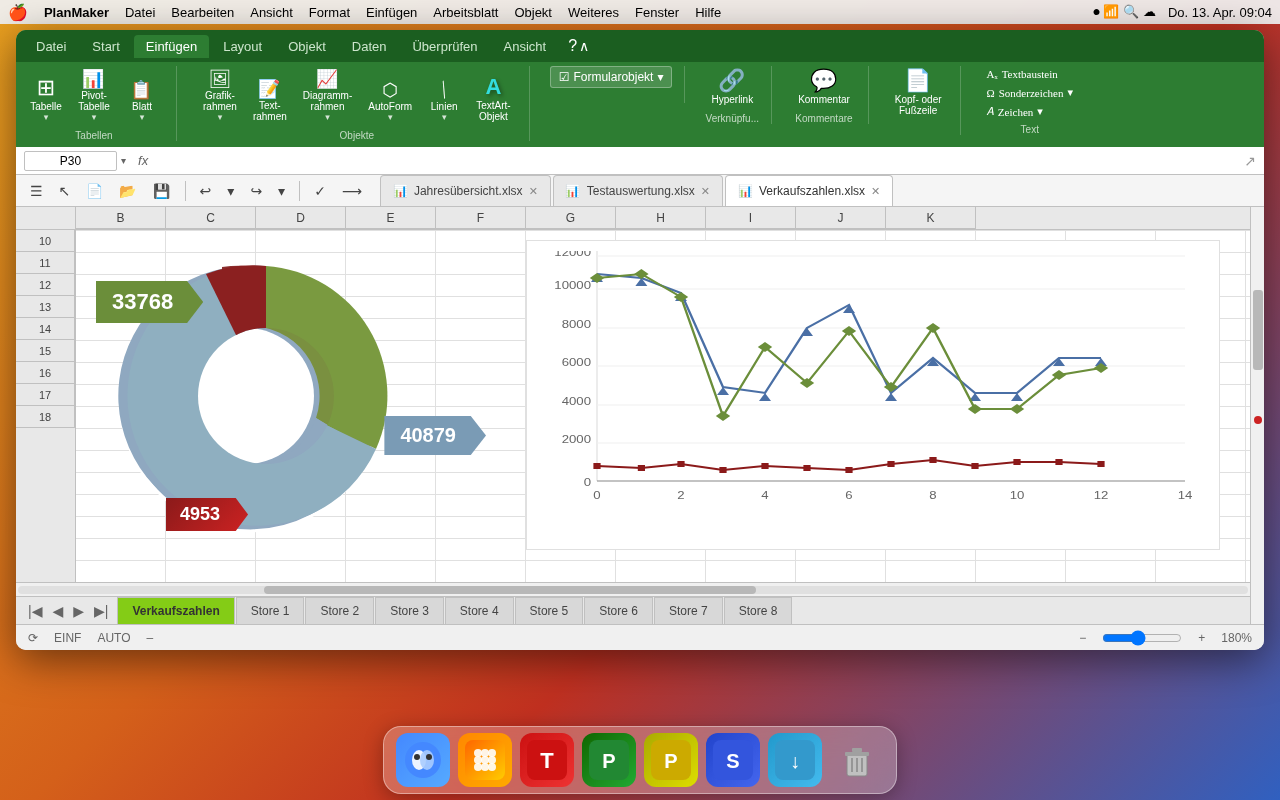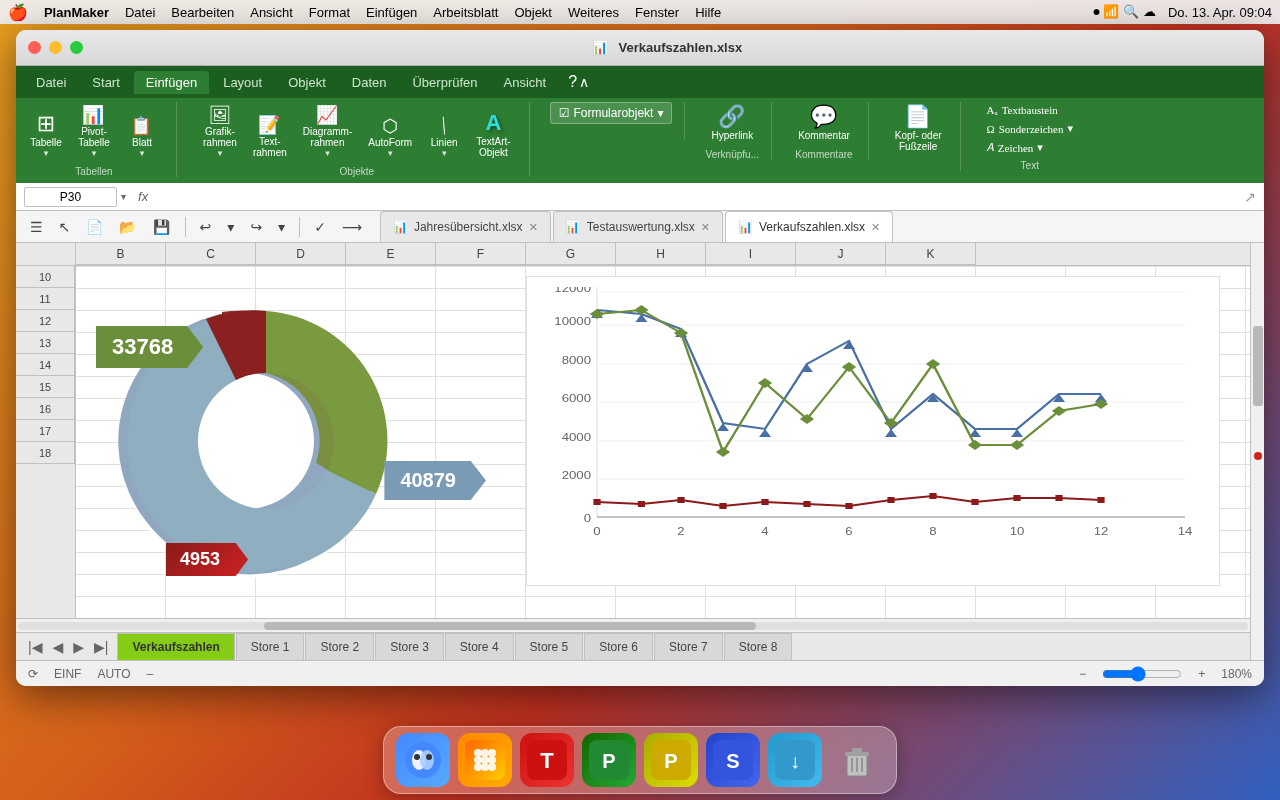--- a/index.html
+++ b/index.html
@@ -367,31 +367,20 @@
   <span class="menubar-item">Fenster</span>
   <span class="menubar-item">Hilfe</span>
   <div class="menubar-right">
     <span>⏺ 📶 🔍 ☁ </span>
     <span>Do. 13. Apr.  09:04</span>
   </div>
 </div>
 
 <div class="window">
 
-  <div class="titlebar">
-    <div class="traffic-lights">
-      <div class="tl tl-red"></div>
-      <div class="tl tl-yellow"></div>
-      <div class="tl tl-green"></div>
-    </div>
-    <div class="window-title">
-      <span class="window-title-icon">📊</span>
-      <span>Verkaufszahlen.xlsx</span>
-    </div>
-  </div>
 
   <div class="ribbon">
     <div class="ribbon-tabs">
       <div class="ribbon-tab">Datei</div>
       <div class="ribbon-tab">Start</div>
       <div class="ribbon-tab active">Einfügen</div>
       <div class="ribbon-tab">Layout</div>
       <div class="ribbon-tab">Objekt</div>
       <div class="ribbon-tab">Daten</div>
       <div class="ribbon-tab">Überprüfen</div>
@@ -591,21 +580,21 @@
             <div class="row-header">14</div>
             <div class="row-header">15</div>
             <div class="row-header">16</div>
             <div class="row-header">17</div>
             <div class="row-header">18</div>
           </div>
 
           <div style="flex:1; position:relative; height:352px; background:white;">
             <div class="grid-lines"></div>
 
-            <div style="position:absolute; top:10px; left:10px; width:420px; height:330px;">
+            <div style="position:absolute; top:1px; left:10px; width:420px; height:330px;">
               <svg width="340" height="330" viewBox="0 0 340 330">
 
                 <path d="M170,165 L170,40 A130,130 0 1,1 55,100 Z" fill="#8fa8c0" stroke="white" stroke-width="3"></path>
 
                 <path d="M170,165 L55,100 A130,130 0 0,1 170,40 Z" fill="#7a9040" stroke="white" stroke-width="3"></path>
 
                 <path d="M170,165 L285,240 A130,130 0 0,1 55,100 Z" fill="#7a3030" stroke="white" stroke-width="3" opacity="0"></path>
 
               </svg>
               

